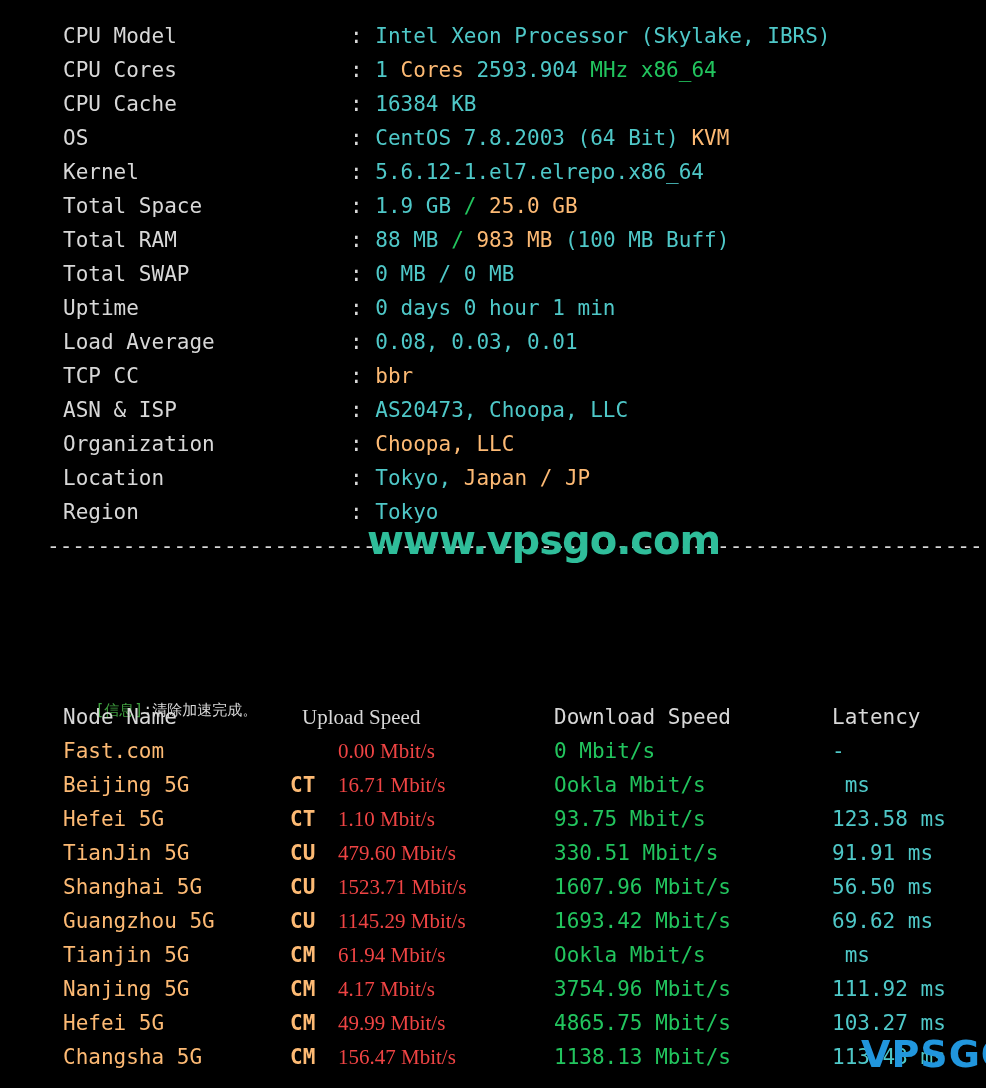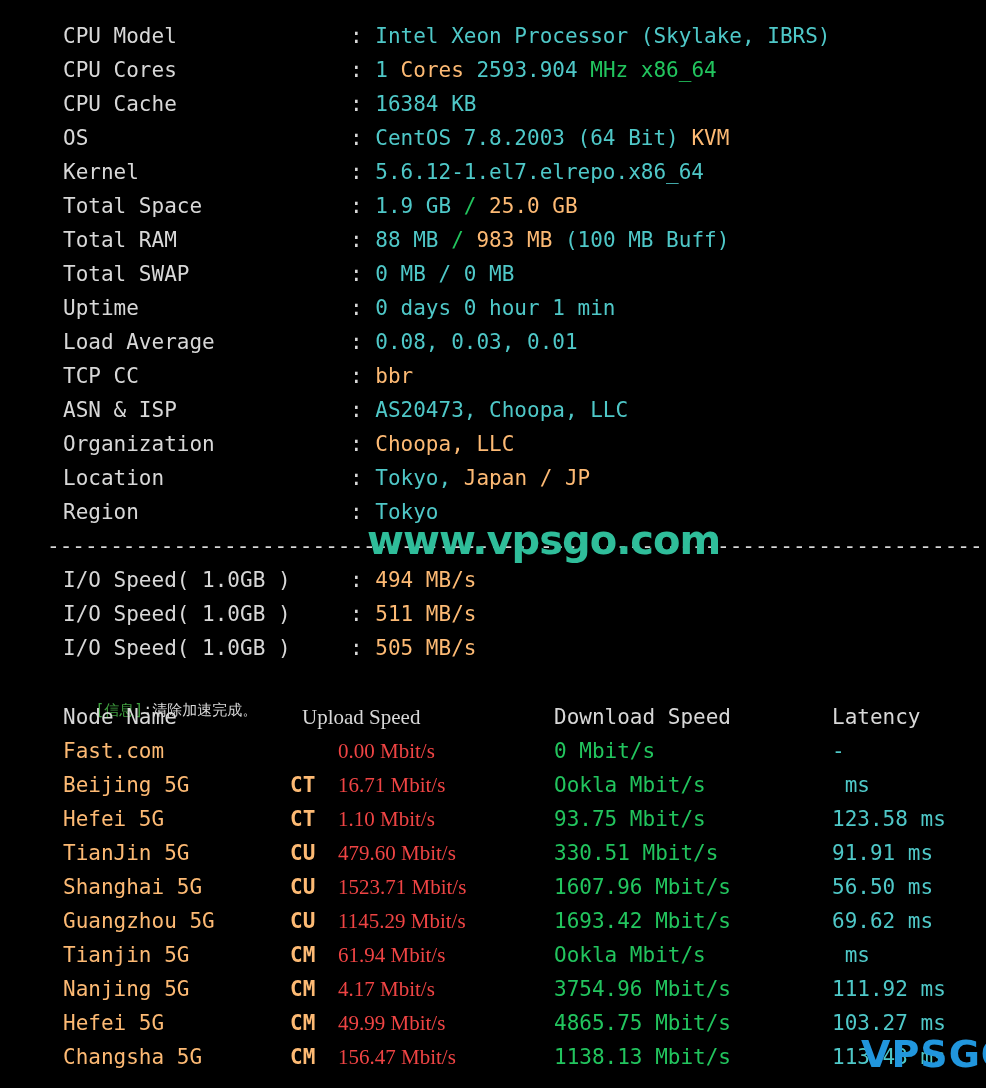--- a/index.html
+++ b/index.html
@@ -147,21 +147,20 @@
   
   <div id="sysinfo"><div class="line"><span class="kv-label">CPU Model</span><span class="kv-colon">: </span><span class="cyan">Intel Xeon Processor (Skylake, IBRS)</span></div><div class="line"><span class="kv-label">CPU Cores</span><span class="kv-colon">: </span><span class="cyan">1 </span><span class="yellow">Cores </span><span class="cyan">2593.904 </span><span class="white">MHz </span><span class="white">x86_64</span></div><div class="line"><span class="kv-label">CPU Cache</span><span class="kv-colon">: </span><span class="cyan">16384 KB</span></div><div class="line"><span class="kv-label">OS</span><span class="kv-colon">: </span><span class="cyan">CentOS 7.8.2003 (64 Bit) </span><span class="yellow">KVM</span></div><div class="line"><span class="kv-label">Kernel</span><span class="kv-colon">: </span><span class="cyan">5.6.12-1.el7.elrepo.x86_64</span></div><div class="line"><span class="kv-label">Total Space</span><span class="kv-colon">: </span><span class="cyan">1.9 GB </span><span class="white">/ </span><span class="yellow">25.0 GB</span></div><div class="line"><span class="kv-label">Total RAM</span><span class="kv-colon">: </span><span class="cyan">88 MB </span><span class="white">/ </span><span class="yellow">983 MB </span><span class="cyan">(100 MB Buff)</span></div><div class="line"><span class="kv-label">Total SWAP</span><span class="kv-colon">: </span><span class="cyan">0 MB / 0 MB</span></div><div class="line"><span class="kv-label">Uptime</span><span class="kv-colon">: </span><span class="cyan">0 days 0 hour 1 min</span></div><div class="line"><span class="kv-label">Load Average</span><span class="kv-colon">: </span><span class="cyan">0.08, 0.03, 0.01</span></div><div class="line"><span class="kv-label">TCP CC</span><span class="kv-colon">: </span><span class="yellow">bbr</span></div><div class="line"><span class="kv-label">ASN &amp; ISP</span><span class="kv-colon">: </span><span class="cyan">AS20473, Choopa, LLC</span></div><div class="line"><span class="kv-label">Organization</span><span class="kv-colon">: </span><span class="yellow">Choopa, LLC</span></div><div class="line"><span class="kv-label">Location</span><span class="kv-colon">: </span><span class="cyan">Tokyo, </span><span class="yellow">Japan / JP</span></div><div class="line"><span class="kv-label">Region</span><span class="kv-colon">: </span><span class="cyan">Tokyo</span></div></div>
 
   
   <div id="sep-mid" class="sep">----------------------------------------------------------------------------------------------------------------------------------------------------------------------------------</div>
 
   
   <div id="watermark-text">www.vpsgo.com</div>
 
   
-  <div id="ioblock"><div class="line"><span class="io-label">I/O Speed( 1.0GB )</span><span>: </span><span class="yellow">494 MB/s</span></div><div class="line"><span class="io-label">I/O Speed( 1.0GB )</span><span>: </span><span class="yellow">511 MB/s</span></div><div class="line"><span class="io-label">I/O Speed( 1.0GB )</span><span>: </span><span class="yellow">505 MB/s</span></div></div>
 
   
   <div id="notice">
     <span class="brk">[信息]</span><span class="msg">:清除加速完成。</span>
   </div>
 
   
   <div id="sttable"><div class="st-row hdr"><span class="c-node">Node Name</span><span class="c-isp"></span><span class="c-up">Upload Speed</span><span class="c-down">Download Speed</span><span class="c-lat">Latency</span></div><div class="st-row"><span class="c-node yellow">Fast.com</span><span class="c-isp yellow"></span><span class="c-up green">0.00 Mbit/s</span><span class="c-down red">0 Mbit/s</span><span class="c-lat cyan">-</span></div><div class="st-row"><span class="c-node yellow">Beijing 5G</span><span class="c-isp yellow">CT</span><span class="c-up green">16.71 Mbit/s</span><span class="c-down red">Ookla Mbit/s</span><span class="c-lat cyan"> ms</span></div><div class="st-row"><span class="c-node yellow">Hefei 5G</span><span class="c-isp yellow">CT</span><span class="c-up green">1.10 Mbit/s</span><span class="c-down red">93.75 Mbit/s</span><span class="c-lat cyan">123.58 ms</span></div><div class="st-row"><span class="c-node yellow">TianJin 5G</span><span class="c-isp yellow">CU</span><span class="c-up green">479.60 Mbit/s</span><span class="c-down red">330.51 Mbit/s</span><span class="c-lat cyan">91.91 ms</span></div><div class="st-row"><span class="c-node yellow">Shanghai 5G</span><span class="c-isp yellow">CU</span><span class="c-up green">1523.71 Mbit/s</span><span class="c-down red">1607.96 Mbit/s</span><span class="c-lat cyan">56.50 ms</span></div><div class="st-row"><span class="c-node yellow">Guangzhou 5G</span><span class="c-isp yellow">CU</span><span class="c-up green">1145.29 Mbit/s</span><span class="c-down red">1693.42 Mbit/s</span><span class="c-lat cyan">69.62 ms</span></div><div class="st-row"><span class="c-node yellow">Tianjin 5G</span><span class="c-isp yellow">CM</span><span class="c-up green">61.94 Mbit/s</span><span class="c-down red">Ookla Mbit/s</span><span class="c-lat cyan"> ms</span></div><div class="st-row"><span class="c-node yellow">Nanjing 5G</span><span class="c-isp yellow">CM</span><span class="c-up green">4.17 Mbit/s</span><span class="c-down red">3754.96 Mbit/s</span><span class="c-lat cyan">111.92 ms</span></div><div class="st-row"><span class="c-node yellow">Hefei 5G</span><span class="c-isp yellow">CM</span><span class="c-up green">49.99 Mbit/s</span><span class="c-down red">4865.75 Mbit/s</span><span class="c-lat cyan">103.27 ms</span></div><div class="st-row"><span class="c-node yellow">Changsha 5G</span><span class="c-isp yellow">CM</span><span class="c-up green">156.47 Mbit/s</span><span class="c-down red">1138.13 Mbit/s</span><span class="c-lat cyan">113.43 ms</span></div></div>
 
   

